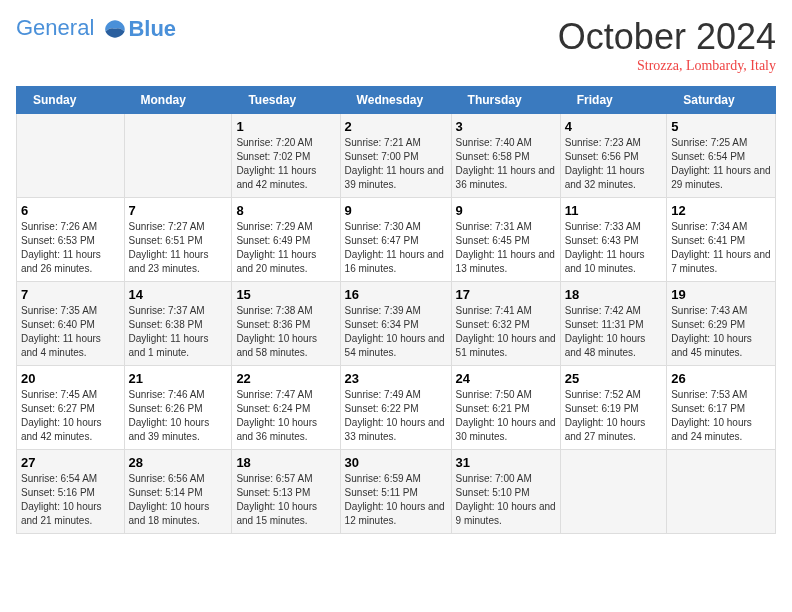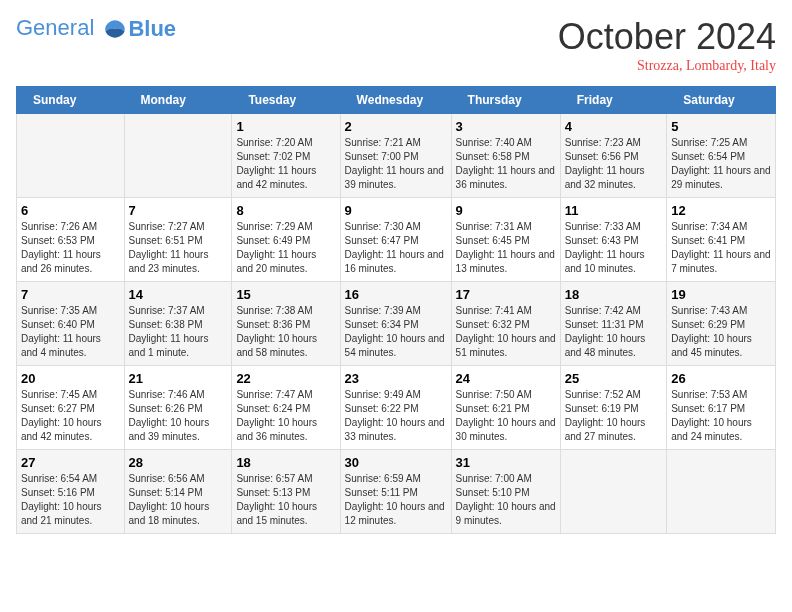--- a/index.html
+++ b/index.html
@@ -255,21 +255,21 @@
 Daylight: 10 hours and 39 minutes.</div>
         </td>
         <td>
           <span class="day-number">22</span>
           <div class="cell-content">Sunrise: 7:47 AM
 Sunset: 6:24 PM
 Daylight: 10 hours and 36 minutes.</div>
         </td>
         <td>
           <span class="day-number">23</span>
-          <div class="cell-content">Sunrise: 9:49 AM
+          <div class="cell-content">Sunrise: 7:49 AM
 Sunset: 6:22 PM
 Daylight: 10 hours and 33 minutes.</div>
         </td>
         <td>
           <span class="day-number">24</span>
           <div class="cell-content">Sunrise: 7:50 AM
 Sunset: 6:21 PM
 Daylight: 10 hours and 30 minutes.</div>
         </td>
         <td>

